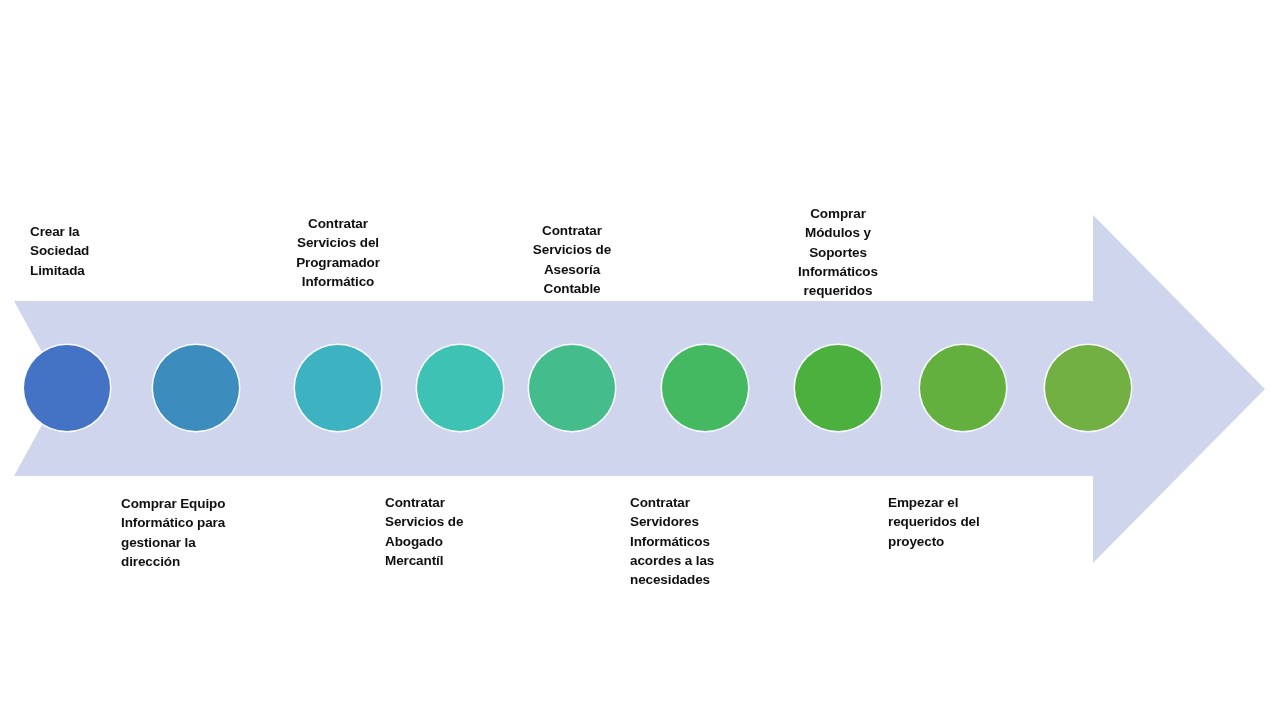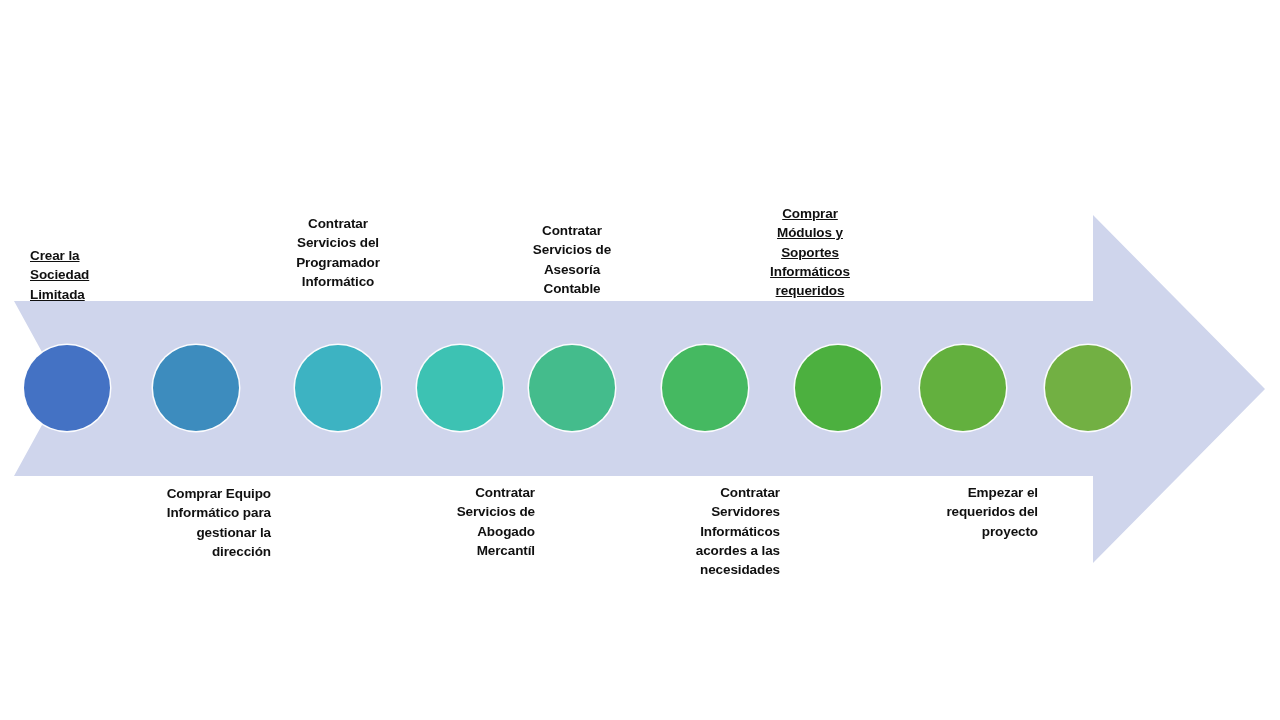--- a/index.html
+++ b/index.html
@@ -53,21 +53,22 @@
     font-weight: bold;
     line-height: 19.3px;
     color: #101010;
     letter-spacing: -0.1px;
     white-space: pre-line;
   }
   .step-label.above {
     text-align: center;
   }
   .step-label.below {
-    text-align: right;
+    text-align: left;
+    margin-top: 10px;
   }
   .step-label.left-align {
     text-align: left;
   }
 </style>
 </head>
 <body>
 
 <div id="canvas">
 
@@ -81,21 +82,21 @@
       <div class="step-node" style="left: 295px; background: rgb(61, 179, 194);"></div>
       <div class="step-node" style="left: 417px; background: rgb(61, 194, 179);"></div>
       <div class="step-node" style="left: 529px; background: rgb(68, 188, 140);"></div>
       <div class="step-node" style="left: 662px; background: rgb(69, 185, 97);"></div>
       <div class="step-node" style="left: 795px; background: rgb(76, 176, 63);"></div>
       <div class="step-node" style="left: 920px; background: rgb(99, 176, 62);"></div>
       <div class="step-node" style="left: 1045px; background: rgb(114, 176, 67);"></div>
     </div>
 
   <div class="label-layer">
-      <div class="step-label above left-align" style="left: 30px; top: 246px; width: 150px; text-decoration: underline;">Crear la
+      <div class="step-label above left-align" style="left: 30px; top: 222px; width: 150px;">Crear la
 Sociedad
 Limitada</div>
       <div class="step-label below" style="left: 121px; top: 484px; width: 150px;">Comprar Equipo
 Informático para
 gestionar la
 dirección</div>
       <div class="step-label above" style="left: 263px; top: 214px; width: 150px;">Contratar
 Servicios del
 Programador
 Informático</div>
@@ -105,21 +106,21 @@
 Mercantíl</div>
       <div class="step-label above" style="left: 497px; top: 221px; width: 150px;">Contratar
 Servicios de
 Asesoría
 Contable</div>
       <div class="step-label below" style="left: 630px; top: 483px; width: 150px;">Contratar
 Servidores
 Informáticos
 acordes a las
 necesidades</div>
-      <div class="step-label above" style="left: 735px; top: 204px; width: 150px; text-decoration: underline;">Comprar
+      <div class="step-label above" style="left: 763px; top: 204px; width: 150px;">Comprar
 Módulos y
 Soportes
 Informáticos
 requeridos</div>
       <div class="step-label below" style="left: 888px; top: 483px; width: 150px;">Empezar el
 requeridos del
 proyecto</div>
     </div>
 
 </div>

